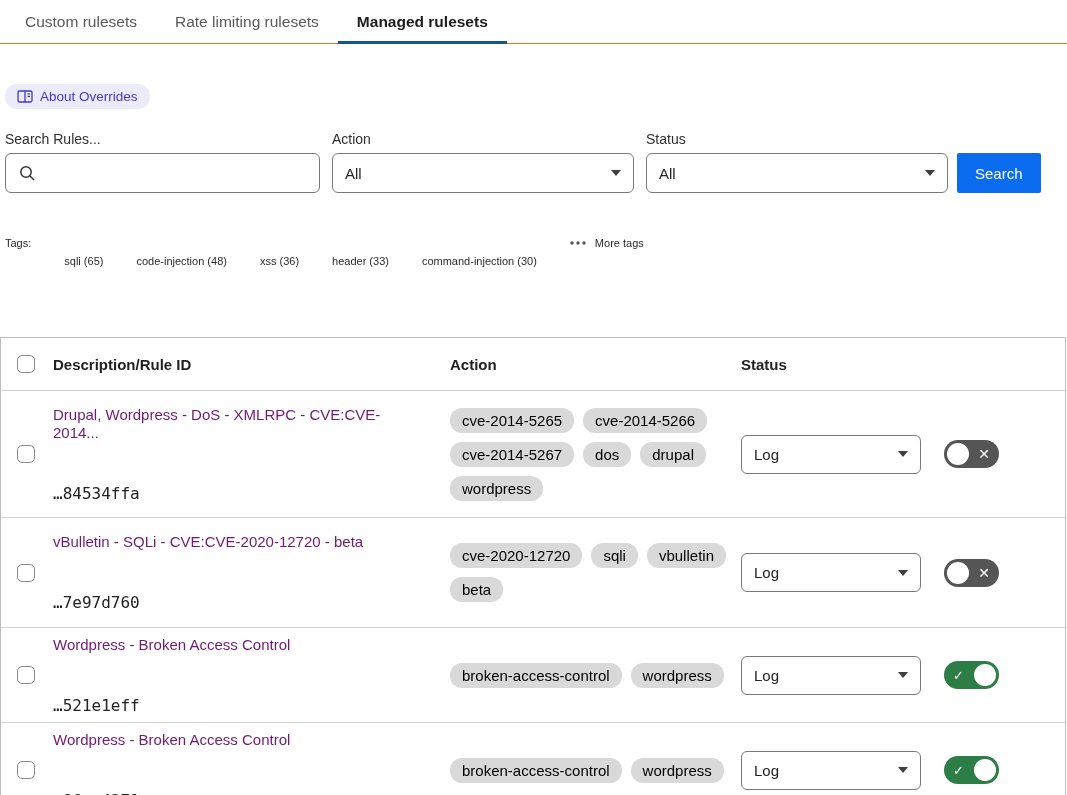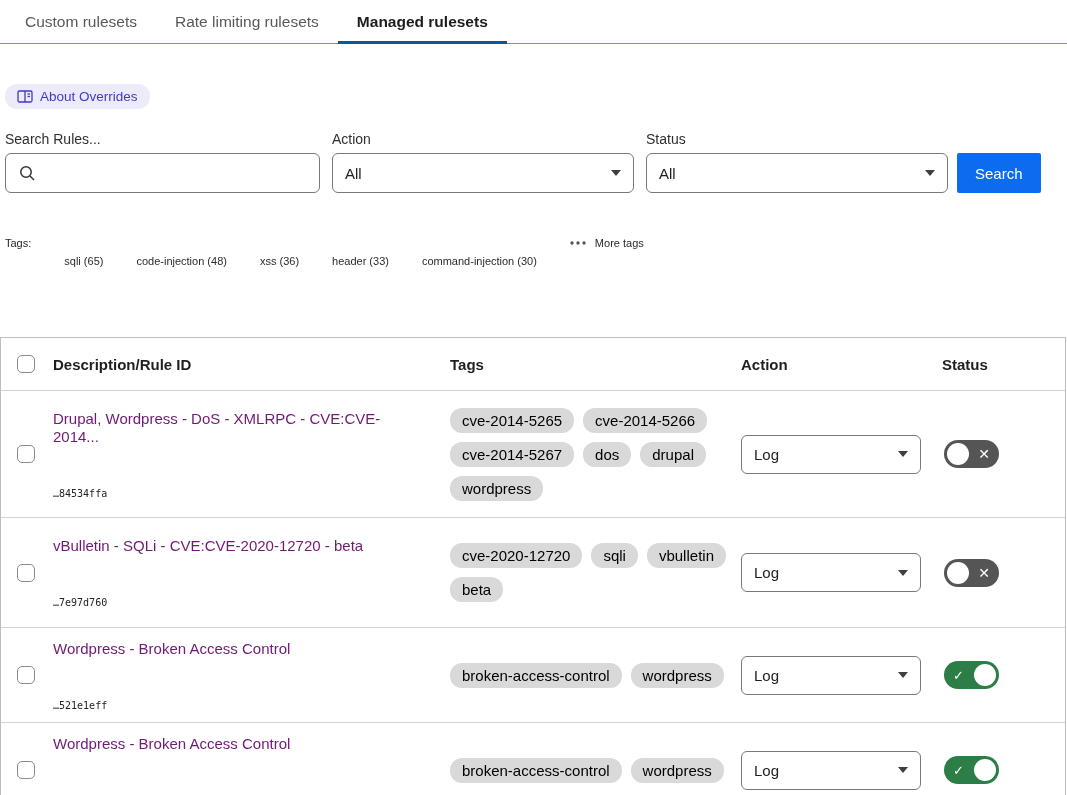--- a/index.html
+++ b/index.html
@@ -51,21 +51,21 @@
     border-bottom:1px solid #d2d2d2;}
   .thead{height:53px;font-weight:bold;font-size:15px;color:#1f1f1f;}
   .checkbox{width:18px;height:18px;border:1.5px solid #8a8a8a;border-radius:5px;background:#fff;
     margin-left:16px;cursor:pointer;}
   .row:nth-child(2){height:127px;}
   .row:nth-child(3){height:110px;}
   .row:nth-child(4){height:95px;}
   .row:nth-child(5){height:95px;}
   .desc-cell{display:flex;flex-direction:column;gap:10px;padding-right:24px;}
   .desc{font-size:15px;color:#701a75;line-height:1.2;}
-  .rule-id{font-family:"DejaVu Sans Mono","Liberation Mono",monospace;font-size:10px;color:#222;margin-top:32px;}
+  .rule-id{font-family:"DejaVu Sans Mono","Liberation Mono",monospace;font-size:16px;color:#222;margin-top:32px;}
   .chips{display:flex;flex-wrap:wrap;gap:9px;padding-right:14px;}
   .chip{background:var(--chip-bg);color:#000000;font-size:15px;padding:4px 12px;border-radius:12px;white-space:nowrap;}
   .row .select{width:180px;height:39px;}
   .toggle{width:55px;height:28px;border-radius:14px;position:relative;cursor:pointer;margin-left:2px;}
   .toggle .knob{width:22px;height:22px;border-radius:50%;background:#fff;position:absolute;top:3px;}
   .toggle .glyph{position:absolute;top:50%;transform:translateY(-50%);color:#fff;font-size:14px;line-height:1;}
   .toggle.off{background:var(--toggle-off);}
   .toggle.off .knob{left:3px;}
   .toggle.off .glyph{right:9px;}
   .toggle.on{background:var(--toggle-on);}
@@ -138,21 +138,20 @@
       </svg>
     </span>
     <span>More tags</span>
   </span>
 </div>
 
 <div class="table">
   <div class="tr thead">
     <span class="checkbox"></span>
     <span>Description/Rule ID</span>
-    <span>Tags</span>
     <span>Action</span>
     <span>Status</span>
   </div>
 
   <div class="tr row">
     <span class="checkbox"></span>
     <div class="desc-cell">
       <span class="desc">Drupal, Wordpress - DoS - XMLRPC - CVE:CVE-2014...</span>
       <span class="rule-id">…84534ffa</span>
     </div>

